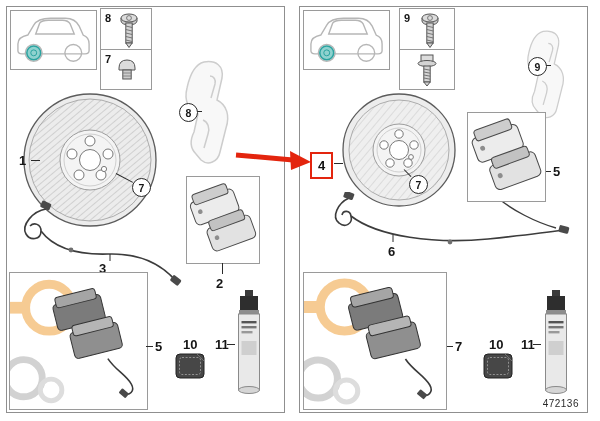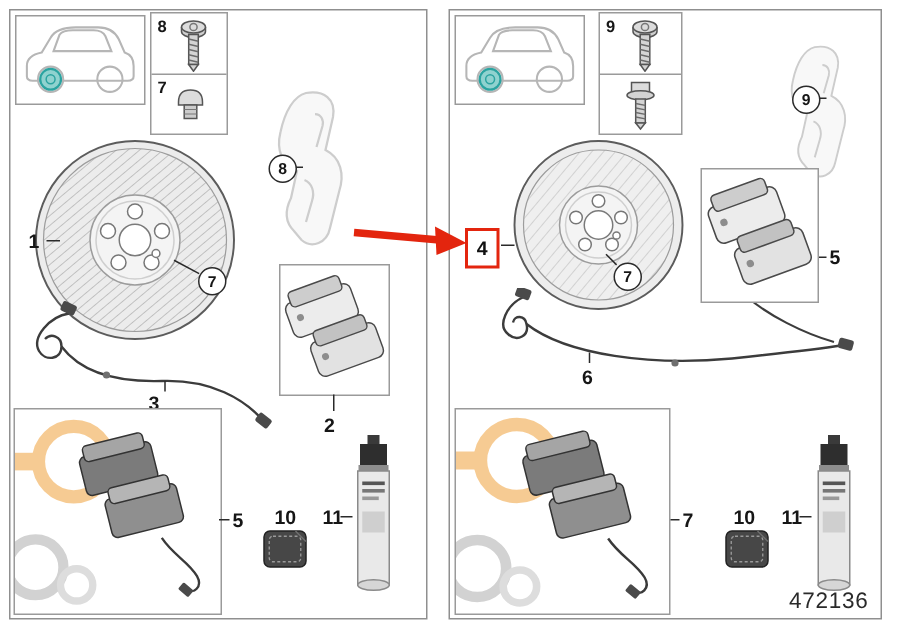--- a/index.html
+++ b/index.html
@@ -15,21 +15,21 @@
              background:#ffffff; display:flex; align-items:center; justify-content:center;
              font-weight:700; font-size:10.5px; color:#161616; z-index:3; }
   .redbox { position:absolute; width:19px; height:23px; border:2.2px solid #e3250e; background:#ffffff;
             display:flex; align-items:center; justify-content:center; font-weight:700; font-size:13px;
             color:#111111; z-index:3; }
   .cline { position:absolute; background:#2a2a2a; }
   .cline.h { height:1px; }
   .cline.v { width:1px; }
   .fnum { position:absolute; font-weight:700; font-size:11px; color:#161616; }
   .divider { position:absolute; left:0; right:0; height:1px; background:#9a9a9a; }
-  .pn { position:absolute; right:8px; bottom:3px; font-size:15px; color:#2a2a2a; letter-spacing:0.5px; }
+  .pn { position:absolute; right:8px; bottom:3px; font-size:10px; color:#2a2a2a; letter-spacing:0.5px; }
 </style>
 </head>
 <body>
 
 <div id="stage">
 
   <svg width="0" height="0" style="position:absolute" aria-hidden="true">
     <defs>
       <pattern id="hatch" patternUnits="userSpaceOnUse" width="5" height="5" patternTransform="rotate(50)">
         <rect width="5" height="5" fill="#ececec"></rect>

